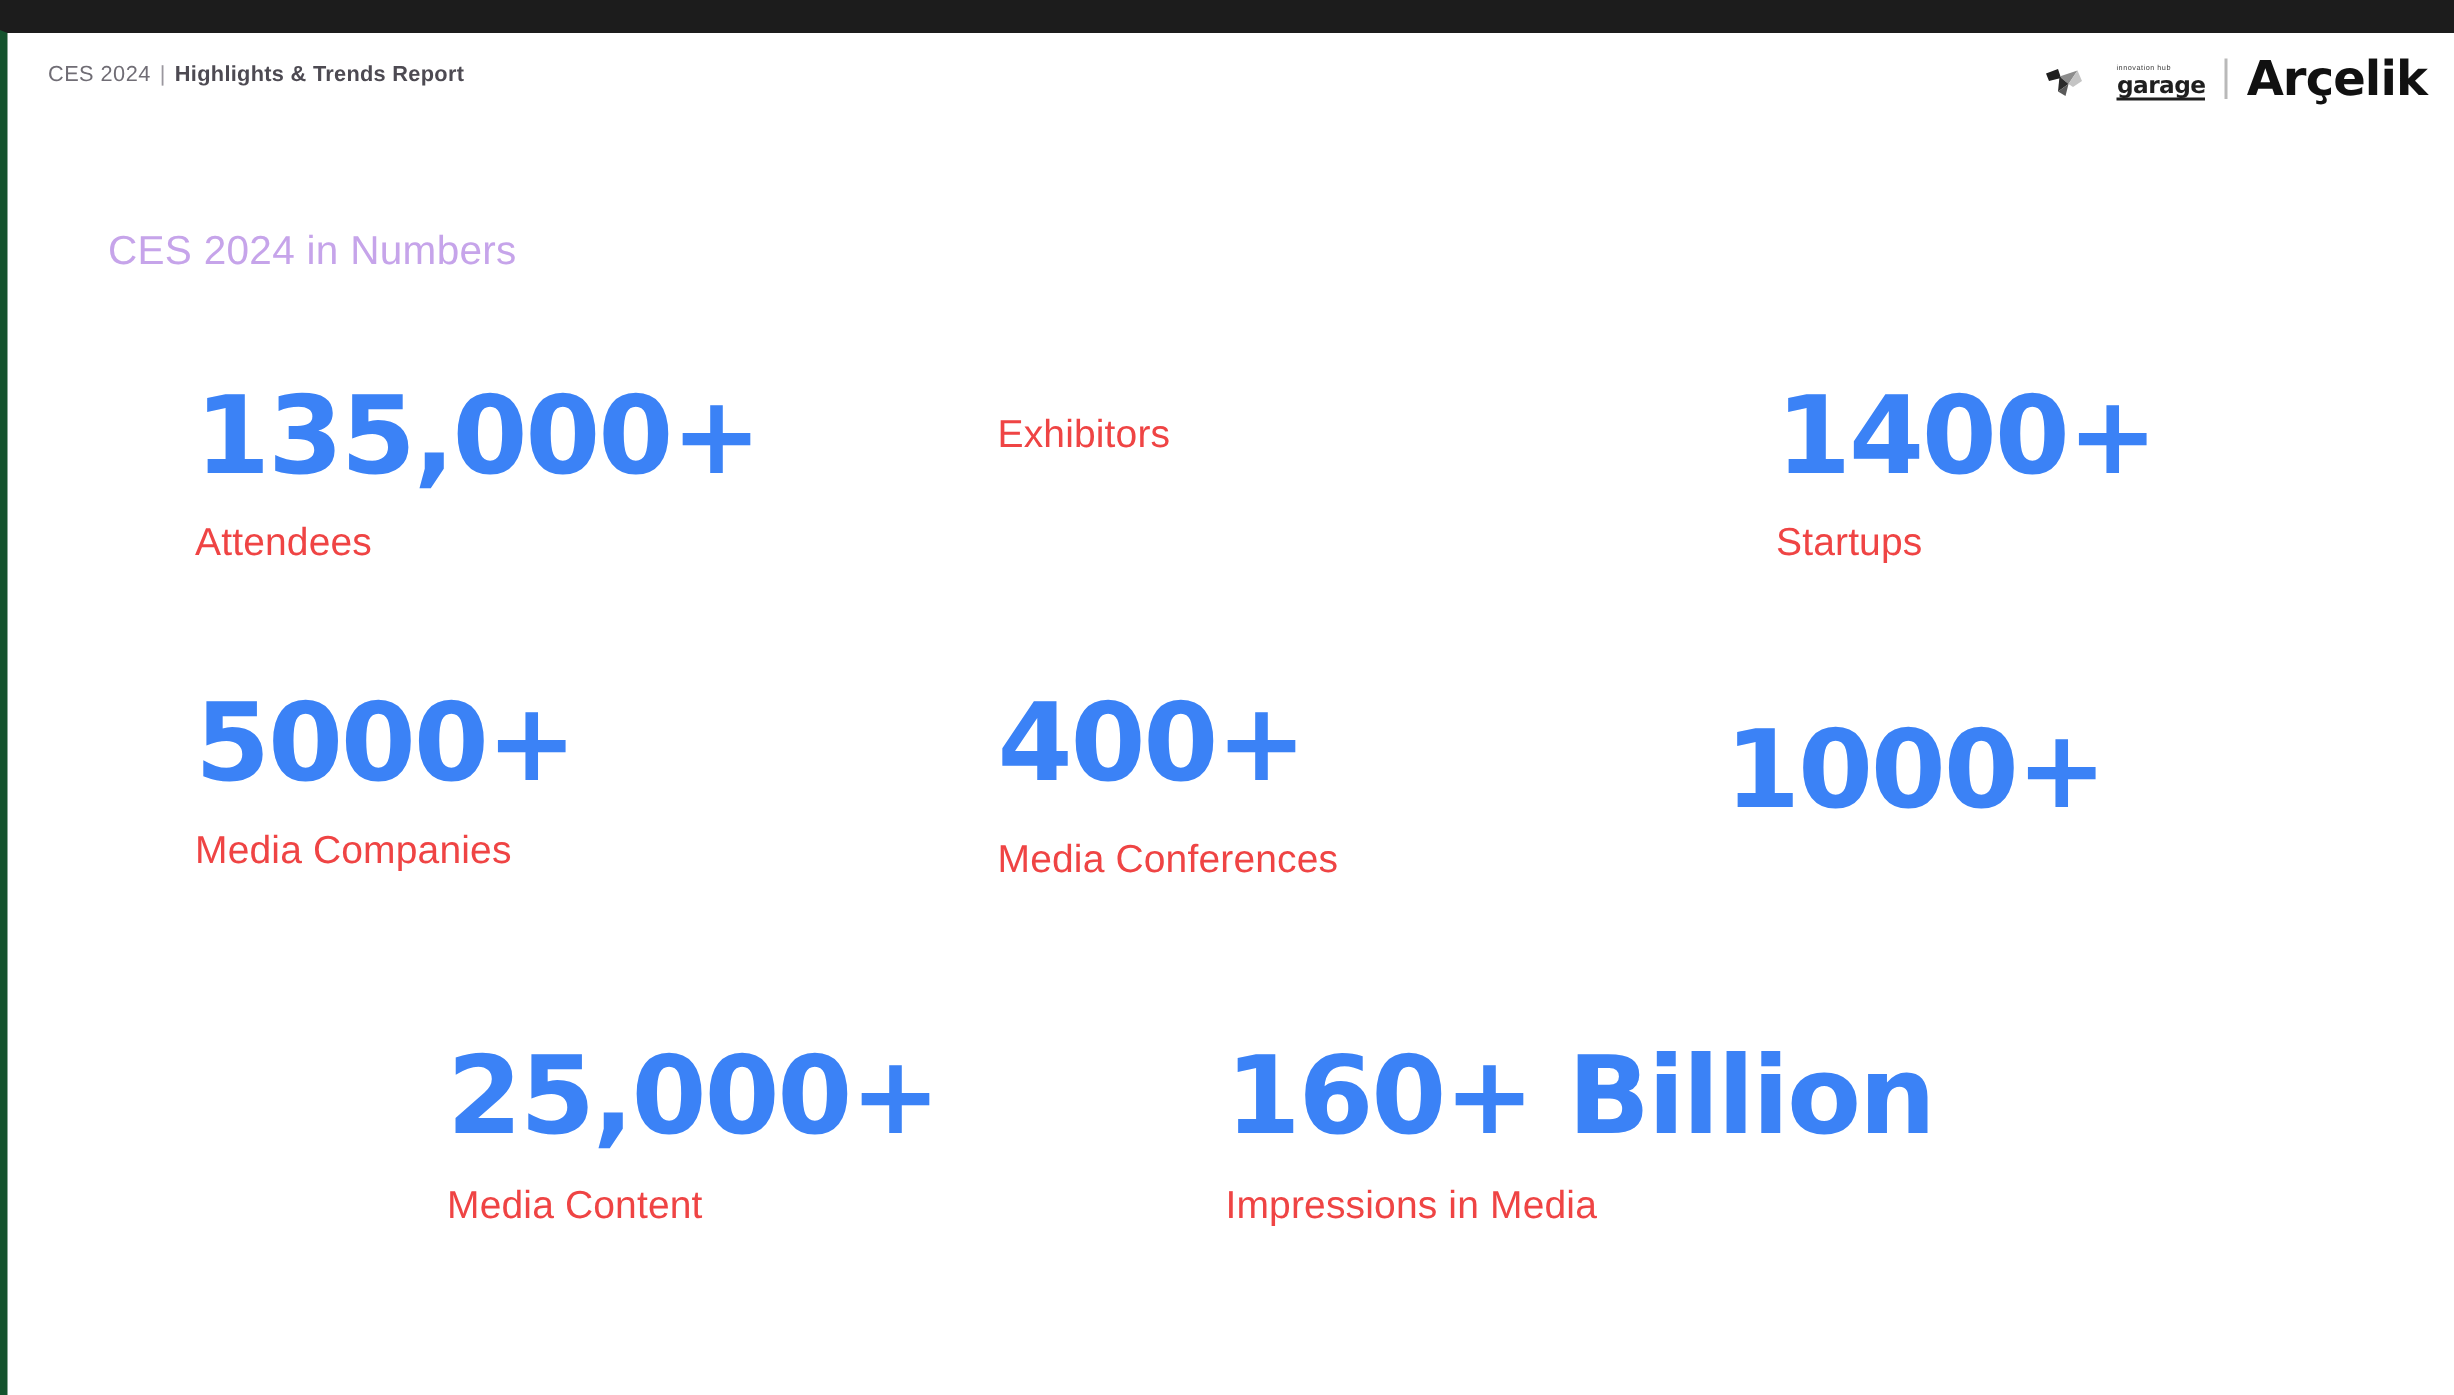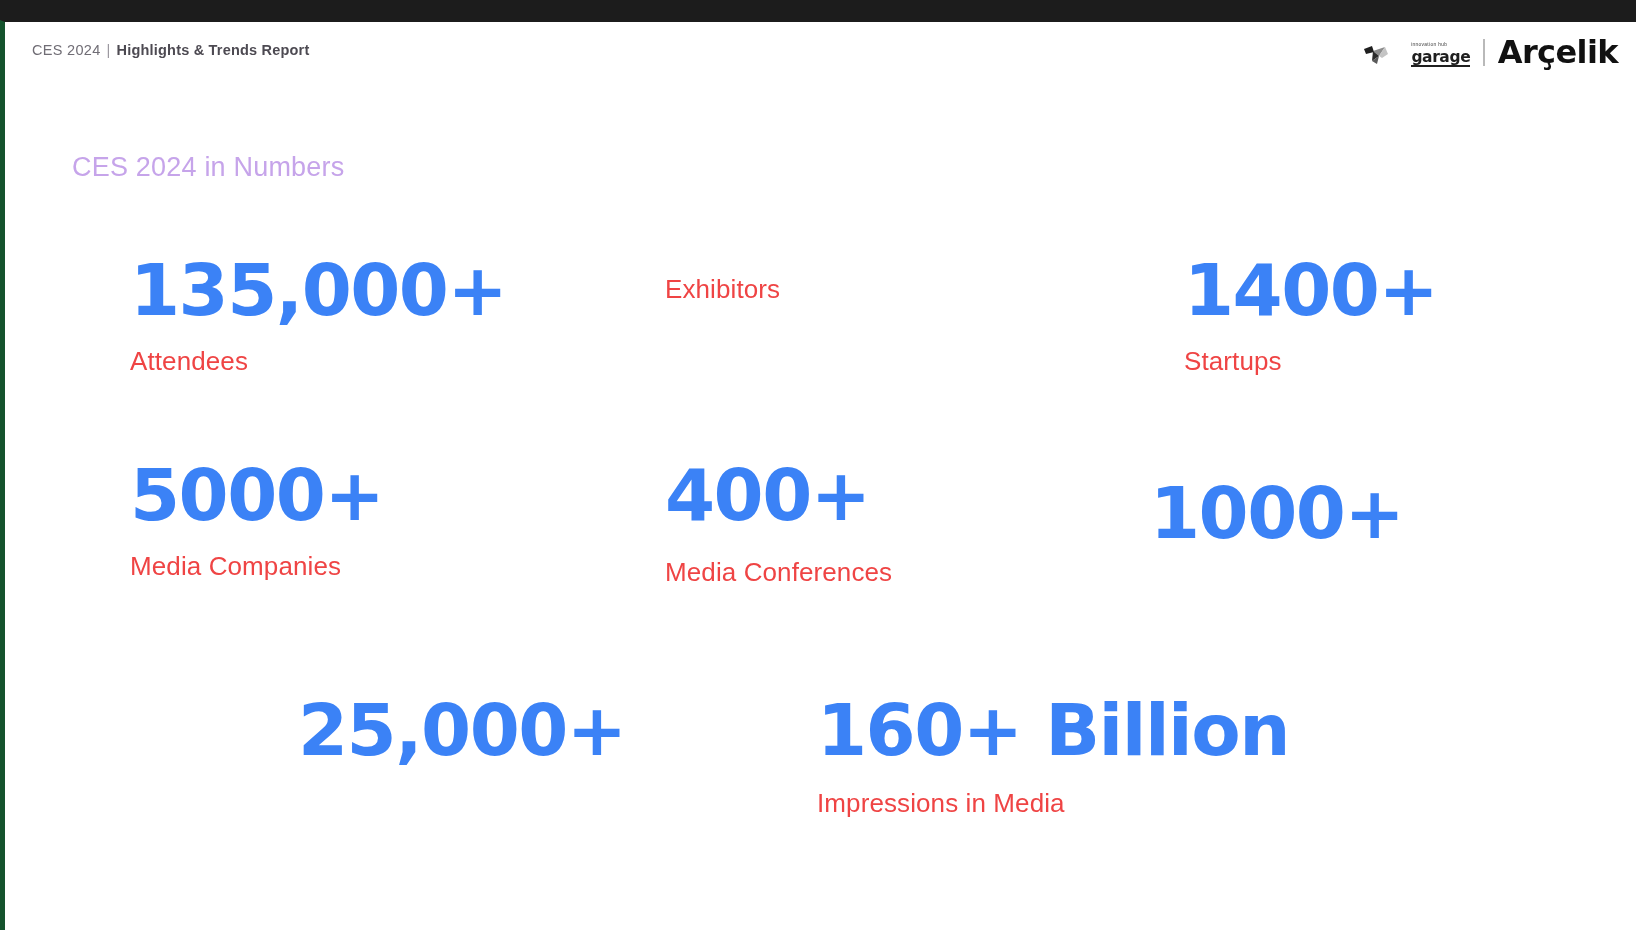--- a/index.html
+++ b/index.html
@@ -244,20 +244,21 @@
       <div class="stat-value">400+</div>
       <div class="stat-label">Media Conferences</div>
     </div>
 
     <div class="stat" id="stat-speakers">
       <div class="stat-value">1000+</div>
     </div>
 
     <div class="stat" id="stat-media-content">
       <div class="stat-value">25,000+</div>
+      <div class="stat-label">Media Content</div>
     </div>
 
     <div class="stat" id="stat-impressions">
       <div class="stat-value">160+ Billion</div>
       <div class="stat-label">Impressions in Media</div>
     </div>
 
   </div>
 </div>
 

